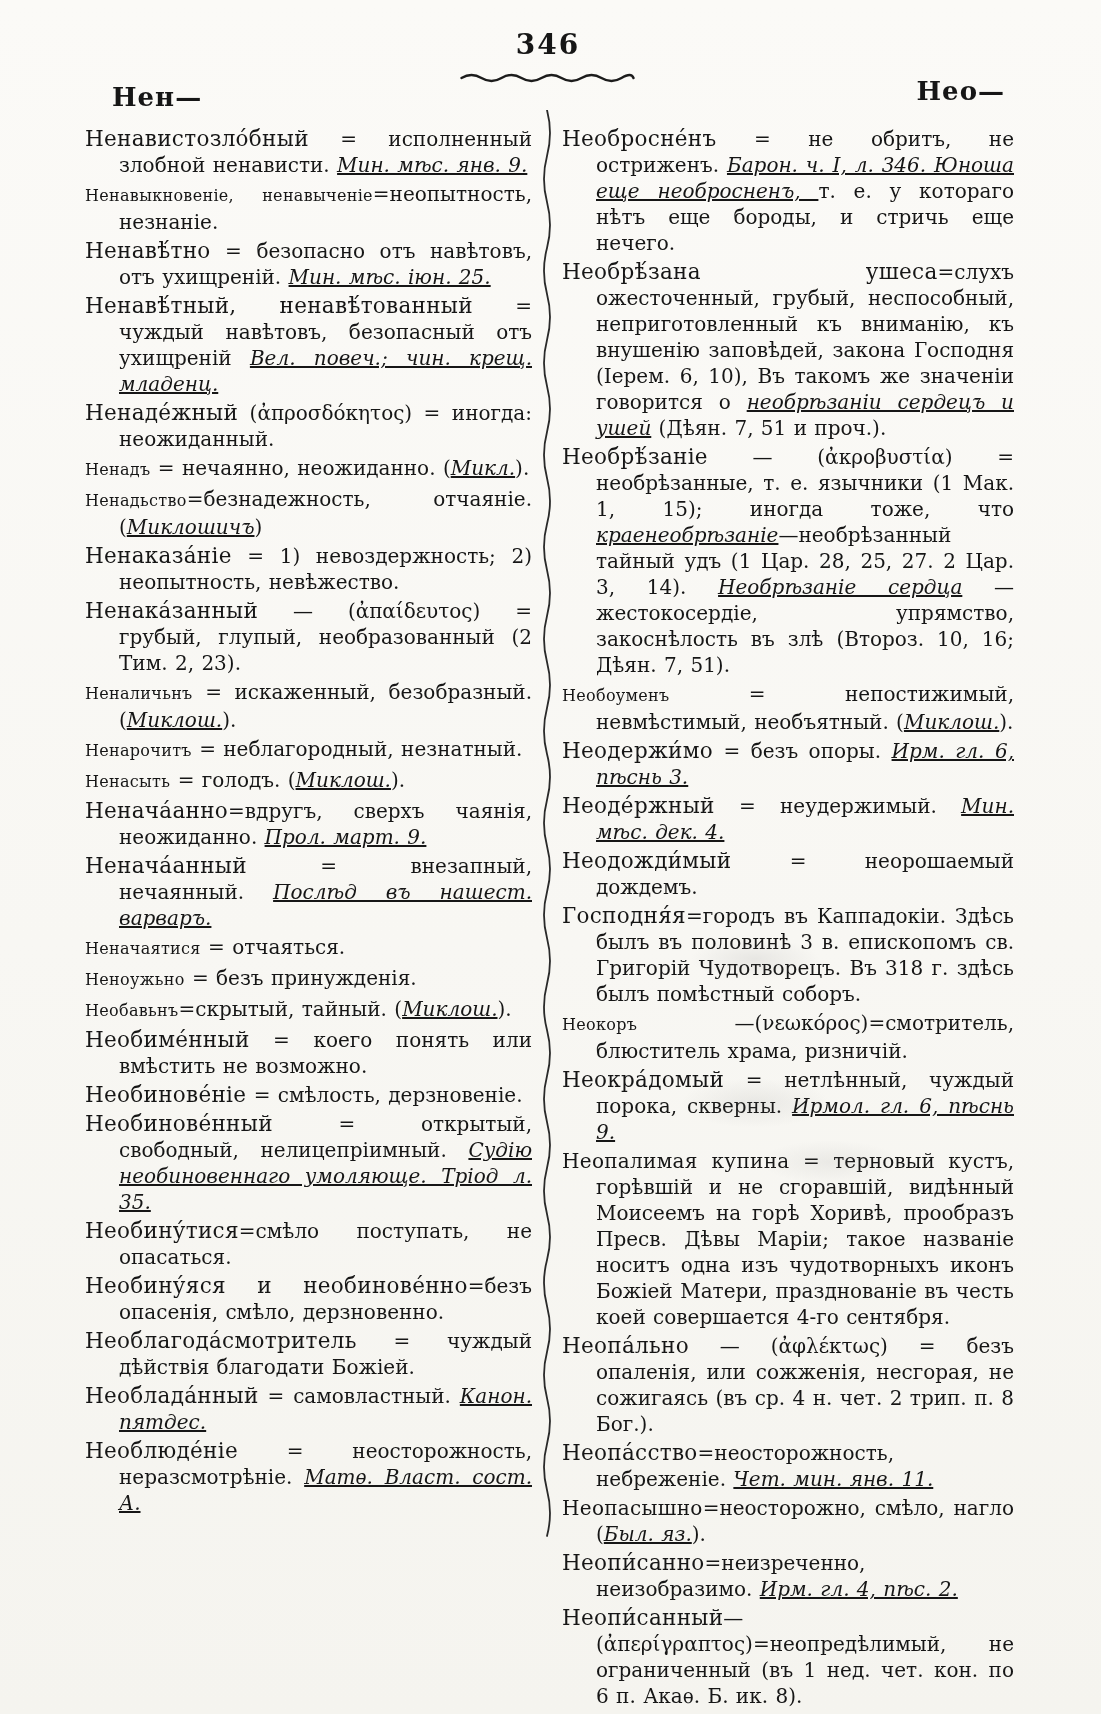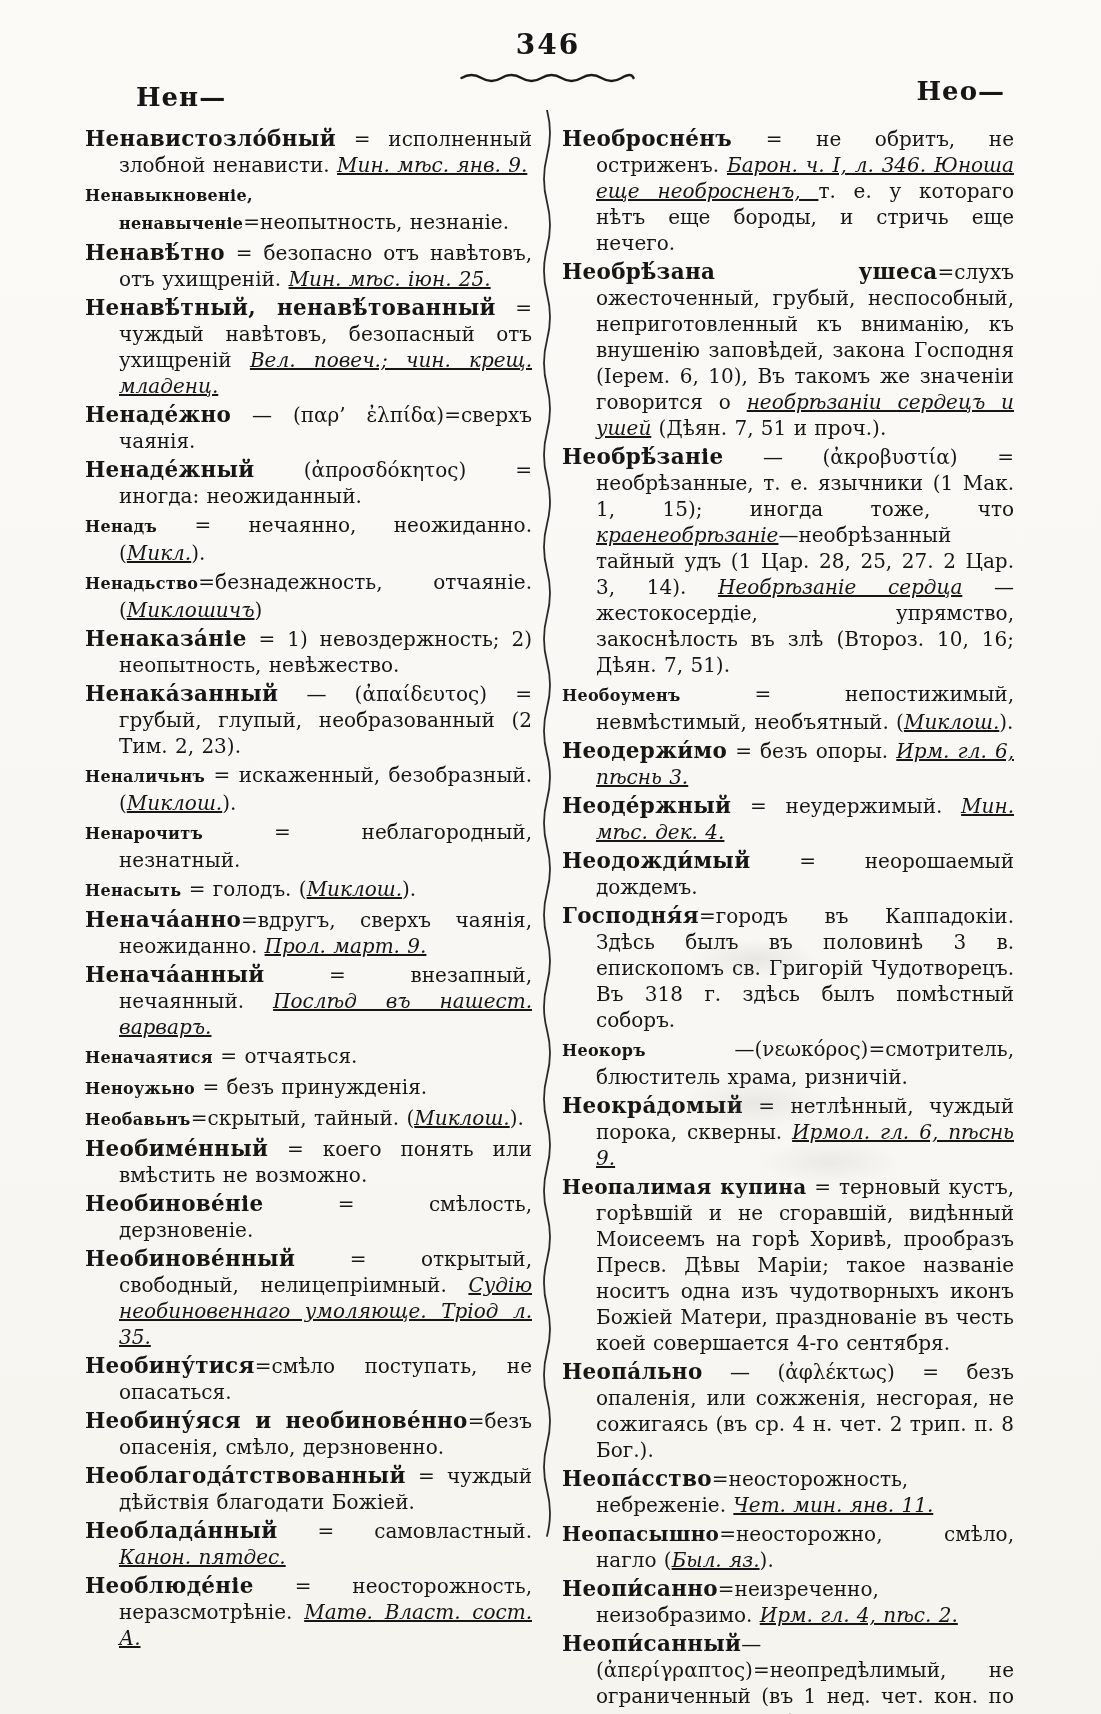--- a/index.html
+++ b/index.html
@@ -26,21 +26,21 @@
     position: absolute;
     top: 70px; left: 50%;
     transform: translateX(-52%);
   }
   .running-head {
     position: absolute;
     font-size: 26px;
     font-weight: 700;
     letter-spacing: 1px;
   }
-  .running-head.left  { left: 136px; top: 82px; text-align: right; }
+  .running-head.left  { left: 112px; top: 82px; text-align: right; }
   .running-head.right { right: 96px; top: 76px; }
   
   .columns {
     position: absolute;
     top: 126px;
     left: 85px;
     display: flex;
     gap: 30px;
   }
   .col { width: 447px; }
@@ -54,21 +54,21 @@
   .entry {
     margin: 0 0 3px 0;
     padding-left: 34px;
     text-indent: -34px;
     font-size: 20px;
     line-height: 26px;
     text-align: justify;
     word-spacing: 1px;
   }
   .hw {
-    font-weight: 700;
+    font-weight: 400;
     letter-spacing: 0.3px;
     white-space: normal;
   }
   .hw-large { font-size: 21.5px; }
   .hw-small { font-size: 16px; }
   .hw-bold  { font-size: 20px; }
   .seg-italic { font-style: italic; text-decoration: underline; }
   .seg-normal { font-style: normal; }
   
   .smudge {
@@ -100,40 +100,39 @@
   <svg class="col-divider" width="22" height="1450" viewBox="0 0 22 1450">
     <path d="M11 0 Q17 23 11 46 T11 92 T11 138 T11 184 T11 230 T11 276 T11 322 T11 368 T11 414 T11 460 T11 506 T11 552 T11 598 T11 644 T11 690 T11 736 T11 782 T11 828 T11 874 T11 920 T11 966 T11 1012 T11 1058 T11 1104 T11 1150 T11 1196 T11 1242 T11 1288 T11 1334 T11 1380 T11 1426" fill="none" stroke="#2a2a2a" stroke-width="1.8" stroke-linecap="round"></path>
   </svg>
 
   <main class="columns">
     <section class="col col-left" id="col-left">
         <p class="entry"><span class="hw hw-large">Ненавистозло́бный</span><span class="seg seg-normal"> = исполненный злобной ненависти. </span><span class="seg seg-italic">Мин. мѣс. янв. 9.</span></p>
         <p class="entry"><span class="hw hw-small">Ненавыкновеніе, ненавыченіе</span><span class="seg seg-normal">=неопытность, незнаніе.</span></p>
         <p class="entry"><span class="hw hw-large">Ненавѣ́тно</span><span class="seg seg-normal"> = безопасно отъ навѣтовъ, отъ ухищреній. </span><span class="seg seg-italic">Мин. мѣс. іюн. 25.</span></p>
         <p class="entry"><span class="hw hw-large">Ненавѣ́тный, ненавѣ́тованный</span><span class="seg seg-normal"> = чуждый навѣтовъ, безопасный отъ ухищреній </span><span class="seg seg-italic">Вел. повеч.; чин. крещ. младенц.</span></p>
-        <p class="entry"><span class="hw hw-large">Ненаде́жно</span><span class="seg seg-normal"> — (παρ’ ἐλπίδα)=сверхъ чаянія.</span></p>
         <p class="entry"><span class="hw hw-large">Ненаде́жный</span><span class="seg seg-normal"> (ἀπροσδόκητος) = иногда: неожиданный.</span></p>
         <p class="entry"><span class="hw hw-small">Ненадъ</span><span class="seg seg-normal"> = нечаянно, неожиданно. (</span><span class="seg seg-italic">Микл.</span><span class="seg seg-normal">).</span></p>
         <p class="entry"><span class="hw hw-small">Ненадьство</span><span class="seg seg-normal">=безнадежность, отчаяніе. (</span><span class="seg seg-italic">Миклошичъ</span><span class="seg seg-normal">)</span></p>
         <p class="entry"><span class="hw hw-large">Ненаказа́ніе</span><span class="seg seg-normal"> = 1) невоздержность; 2) неопытность, невѣжество.</span></p>
         <p class="entry"><span class="hw hw-large">Ненака́занный</span><span class="seg seg-normal"> — (ἀπαίδευτος) = грубый, глупый, необразованный (2 Тим. 2, 23).</span></p>
         <p class="entry"><span class="hw hw-small">Неналичьнъ</span><span class="seg seg-normal"> = искаженный, безобразный. (</span><span class="seg seg-italic">Миклош.</span><span class="seg seg-normal">).</span></p>
         <p class="entry"><span class="hw hw-small">Ненарочитъ</span><span class="seg seg-normal"> = неблагородный, незнатный.</span></p>
         <p class="entry"><span class="hw hw-small">Ненасыть</span><span class="seg seg-normal"> = голодъ. (</span><span class="seg seg-italic">Миклош.</span><span class="seg seg-normal">).</span></p>
         <p class="entry"><span class="hw hw-large">Ненача́анно</span><span class="seg seg-normal">=вдругъ, сверхъ чаянія, неожиданно. </span><span class="seg seg-italic">Прол. март. 9.</span></p>
         <p class="entry"><span class="hw hw-large">Ненача́анный</span><span class="seg seg-normal"> = внезапный, нечаянный. </span><span class="seg seg-italic">Послѣд въ нашест. варваръ.</span></p>
         <p class="entry"><span class="hw hw-small">Неначаятися</span><span class="seg seg-normal"> = отчаяться.</span></p>
         <p class="entry"><span class="hw hw-small">Неноужьно</span><span class="seg seg-normal"> = безъ принужденія.</span></p>
         <p class="entry"><span class="hw hw-small">Необавьнъ</span><span class="seg seg-normal">=скрытый, тайный. (</span><span class="seg seg-italic">Миклош.</span><span class="seg seg-normal">).</span></p>
         <p class="entry"><span class="hw hw-large">Необиме́нный</span><span class="seg seg-normal"> = коего понять или вмѣстить не возможно.</span></p>
         <p class="entry"><span class="hw hw-large">Необинове́ніе</span><span class="seg seg-normal"> = смѣлость, дерзновеніе.</span></p>
         <p class="entry"><span class="hw hw-large">Необинове́нный</span><span class="seg seg-normal"> = открытый, свободный, нелицепріимный. </span><span class="seg seg-italic">Судію необиновеннаго умоляюще. Тріод л. 35.</span></p>
         <p class="entry"><span class="hw hw-large">Необину́тися</span><span class="seg seg-normal">=смѣло поступать, не опасаться.</span></p>
         <p class="entry"><span class="hw hw-large">Необину́яся и необинове́нно</span><span class="seg seg-normal">=безъ опасенія, смѣло, дерзновенно.</span></p>
-        <p class="entry"><span class="hw hw-large">Необлагода́тствованный</span><span class="seg seg-normal"> = чуждый дѣйствія благодати Божіей.</span></p>
+        <p class="entry"><span class="hw hw-large">Необлагода́смотритель</span><span class="seg seg-normal"> = чуждый дѣйствія благодати Божіей.</span></p>
         <p class="entry"><span class="hw hw-large">Необлада́нный</span><span class="seg seg-normal"> = самовластный. </span><span class="seg seg-italic">Канон. пятдес.</span></p>
         <p class="entry"><span class="hw hw-large">Необлюде́ніе</span><span class="seg seg-normal"> = неосторожность, неразсмотрѣніе. </span><span class="seg seg-italic">Матѳ. Власт. сост. А.</span></p>
       </section>
     <section class="col col-right" id="col-right">
         <p class="entry"><span class="hw hw-large">Необросне́нъ</span><span class="seg seg-normal"> = не обритъ, не остриженъ. </span><span class="seg seg-italic">Барон. ч. I, л. 346. Юноша еще необросненъ, </span><span class="seg seg-normal">т. е. у котораго нѣтъ еще бороды, и стричь еще нечего.</span></p>
         <p class="entry"><span class="hw hw-large">Необрѣ́зана ушеса</span><span class="seg seg-normal">=слухъ ожесточенный, грубый, неспособный, неприготовленный къ вниманію, къ внушенію заповѣдей, закона Господня (Іерем. 6, 10), Въ такомъ же значеніи говорится о </span><span class="seg seg-italic">необрѣзаніи сердецъ и ушей</span><span class="seg seg-normal"> (Дѣян. 7, 51 и проч.).</span></p>
         <p class="entry"><span class="hw hw-large">Необрѣ́заніе</span><span class="seg seg-normal"> — (ἀκροβυστία) = необрѣзанные, т. е. язычники (1 Мак. 1, 15); иногда тоже, что </span><span class="seg seg-italic">краенеобрѣзаніе</span><span class="seg seg-normal">—необрѣзанный тайный удъ (1 Цар. 28, 25, 27. 2 Цар. 3, 14). </span><span class="seg seg-italic">Необрѣзаніе сердца</span><span class="seg seg-normal"> — жестокосердіе, упрямство, закоснѣлость въ злѣ (Второз. 10, 16; Дѣян. 7, 51).</span></p>
         <p class="entry"><span class="hw hw-small">Необоуменъ</span><span class="seg seg-normal"> = непостижимый, невмѣстимый, необъятный. (</span><span class="seg seg-italic">Миклош.</span><span class="seg seg-normal">).</span></p>
         <p class="entry"><span class="hw hw-large">Неодержи́мо</span><span class="seg seg-normal"> = безъ опоры. </span><span class="seg seg-italic">Ирм. гл. 6, пѣснь 3.</span></p>
         <p class="entry"><span class="hw hw-large">Неоде́ржный</span><span class="seg seg-normal"> = неудержимый. </span><span class="seg seg-italic">Мин. мѣс. дек. 4.</span></p>

